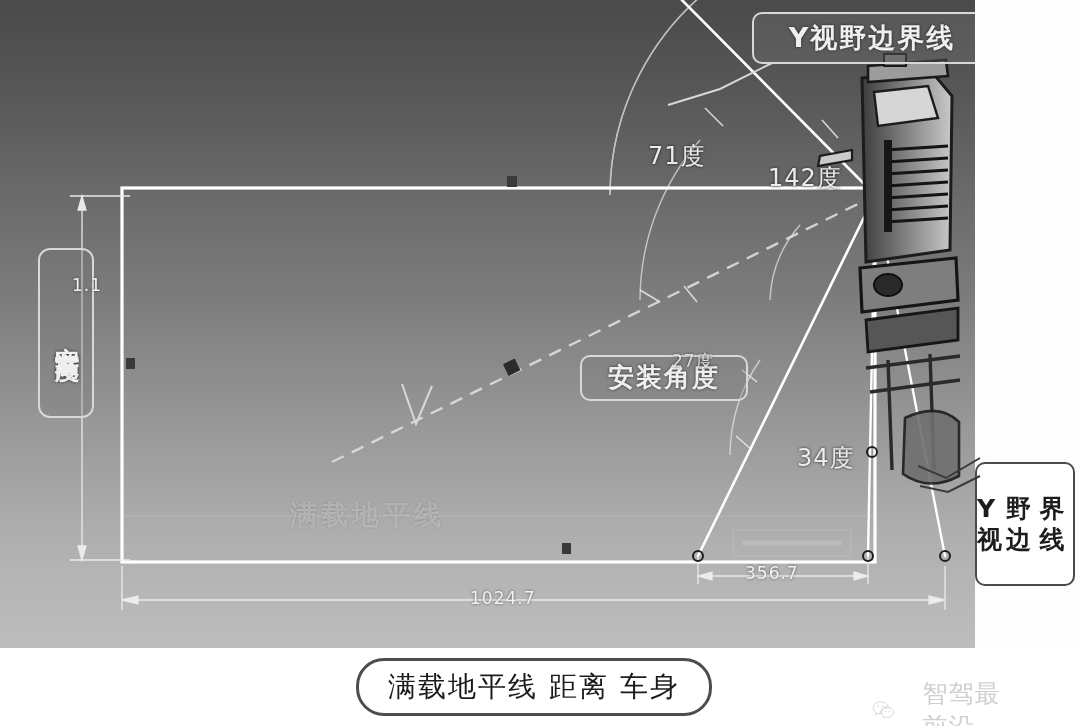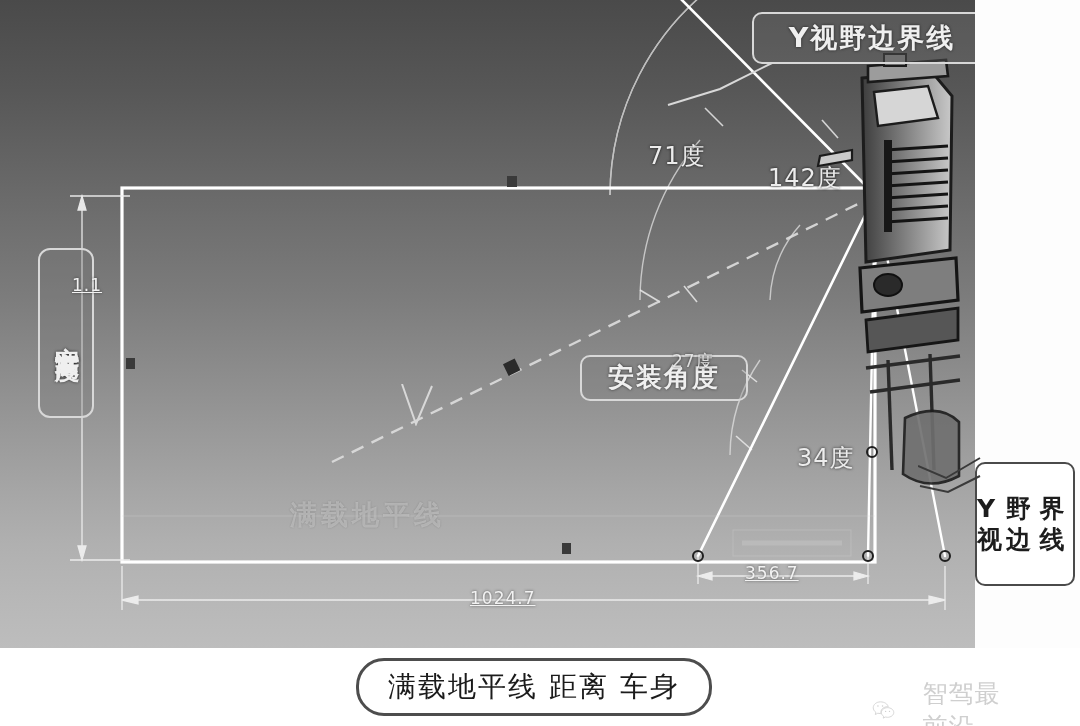--- a/index.html
+++ b/index.html
@@ -167,21 +167,20 @@
   #ann-34   { left: 797px; top: 442px; }
 
   
   .dim {
     position: absolute;
     color: #f2f2f2;
     font-size: 17px;
     letter-spacing: 1px;
     text-shadow: 0 0 3px rgba(0,0,0,0.55);
     white-space: nowrap;
-    text-decoration: underline;
   }
   #dim-width  { left: 470px; top: 588px; }
   #dim-offset { left: 745px; top: 563px; }
   #dim-height { left: 72px;  top: 275px; }
 
   
   #caption {
     position: absolute;
     left: 356px;
     top: 658px;

